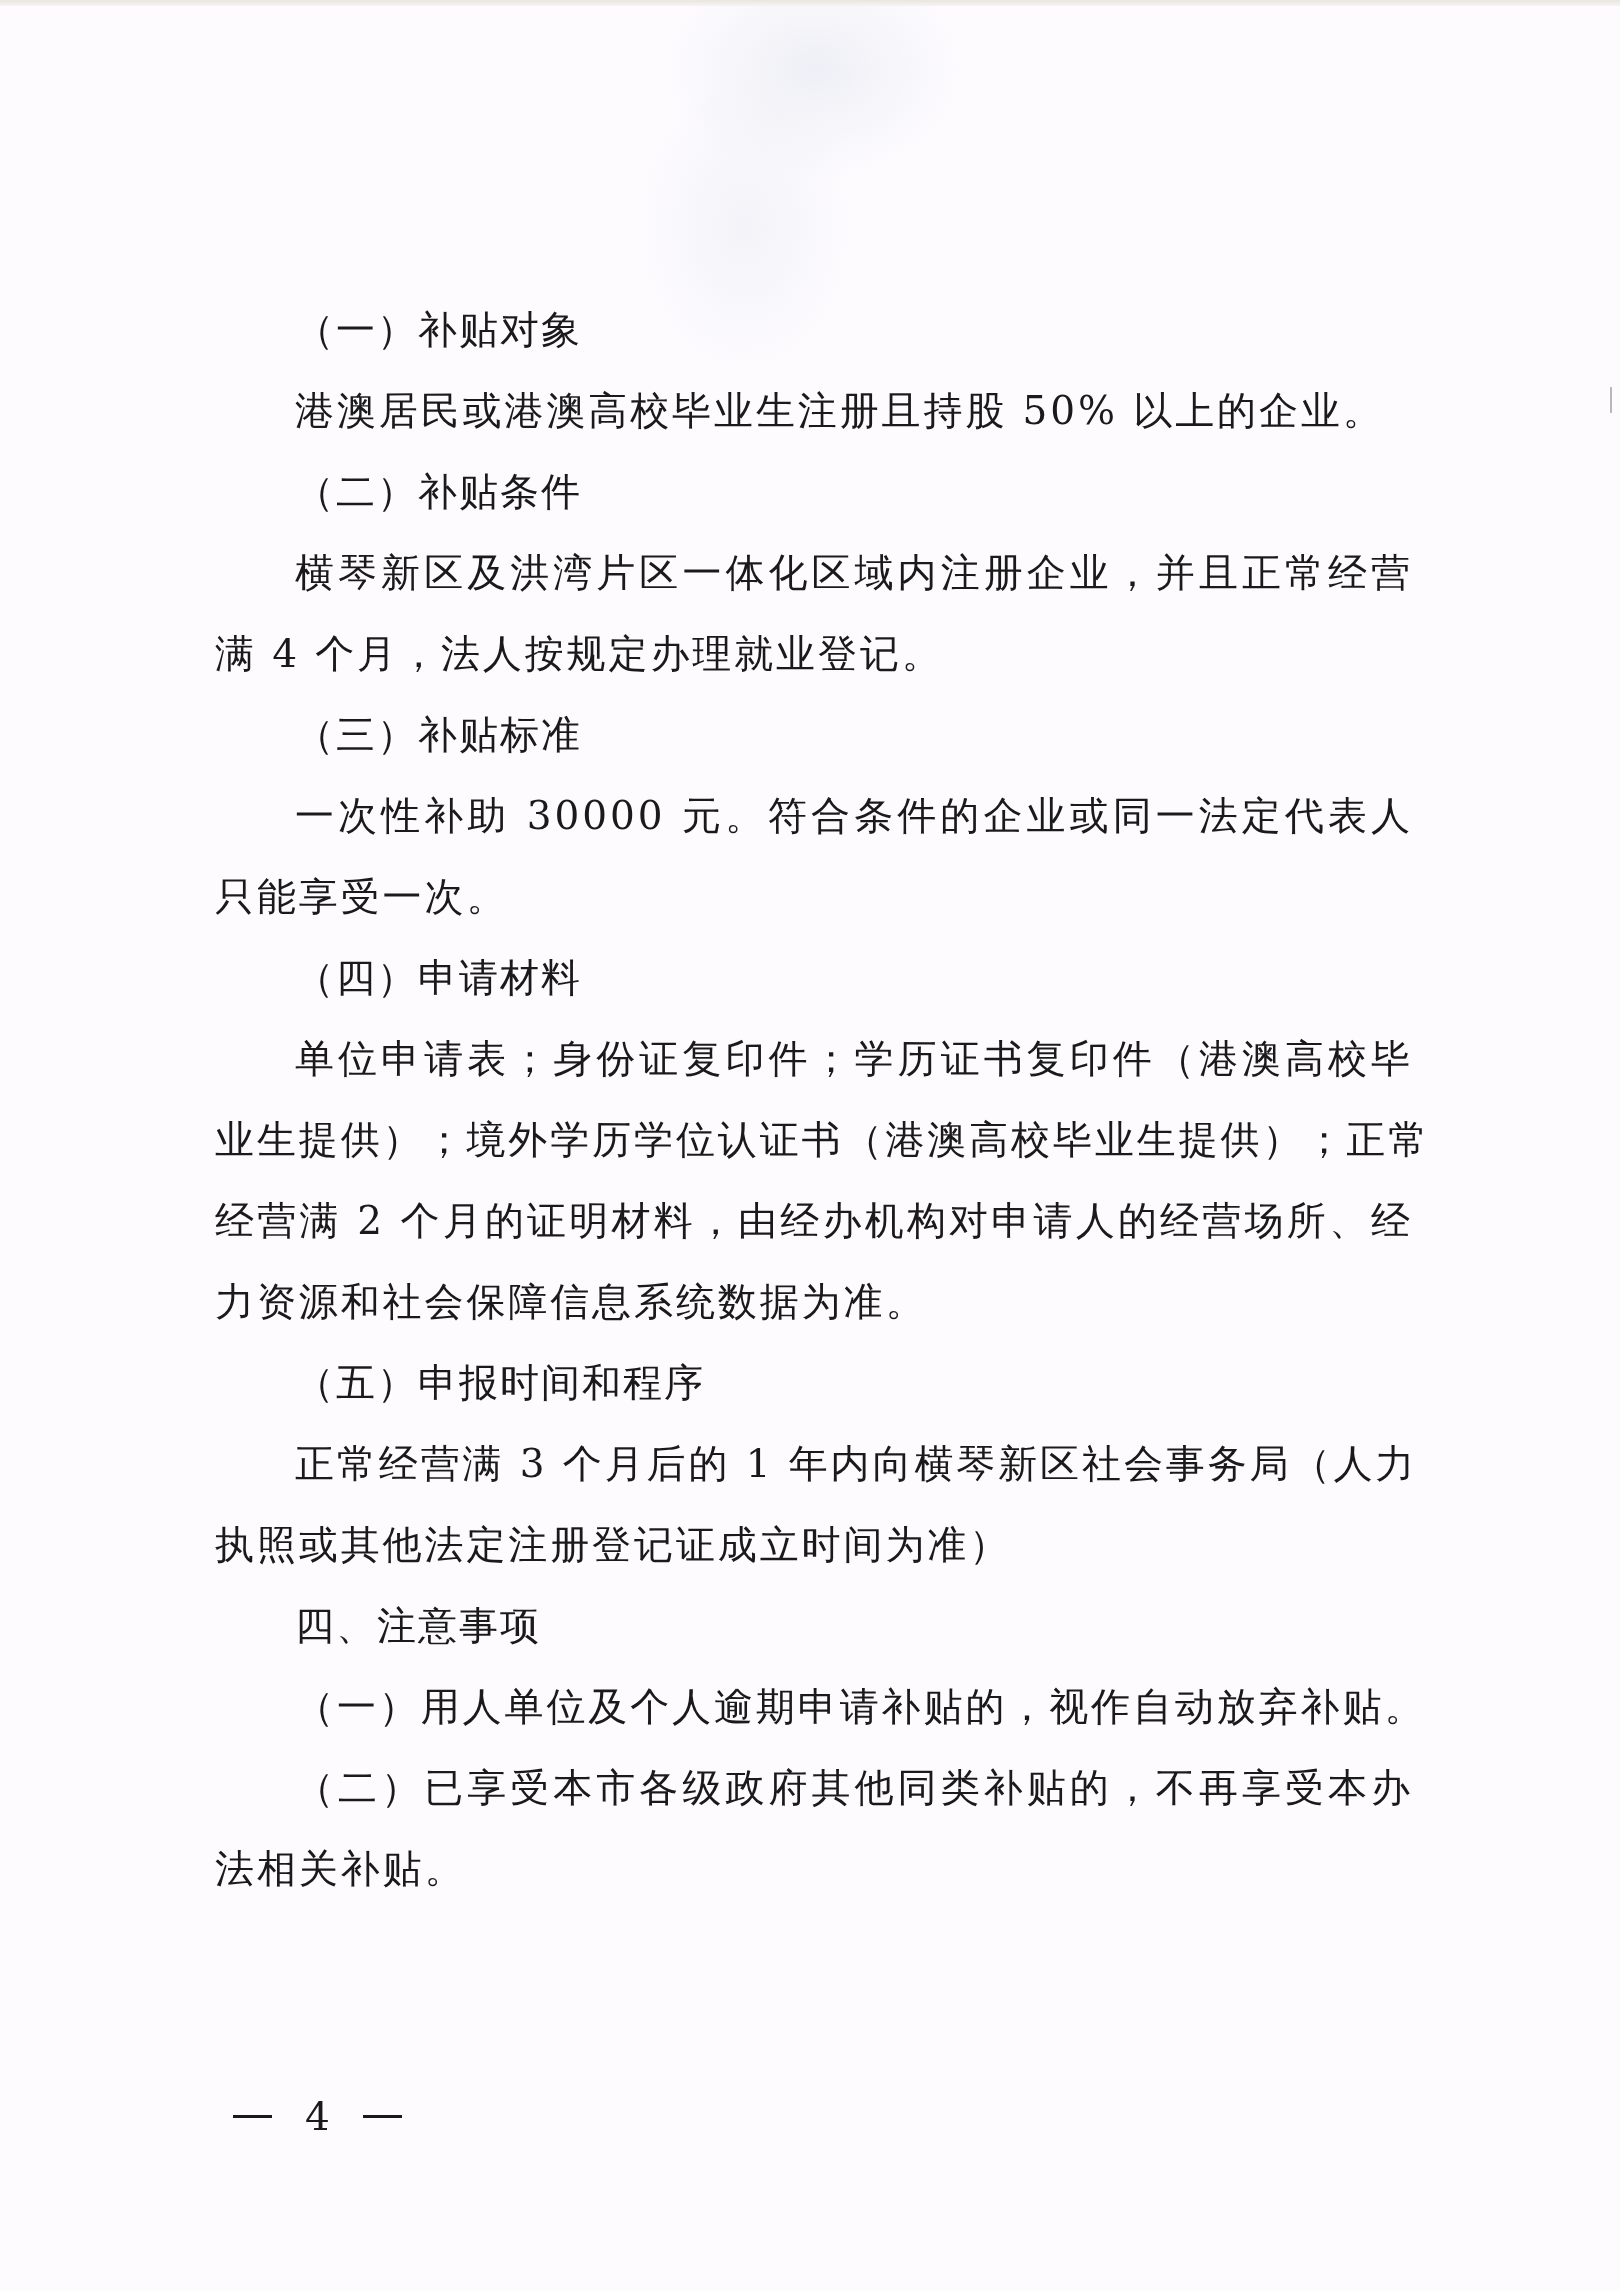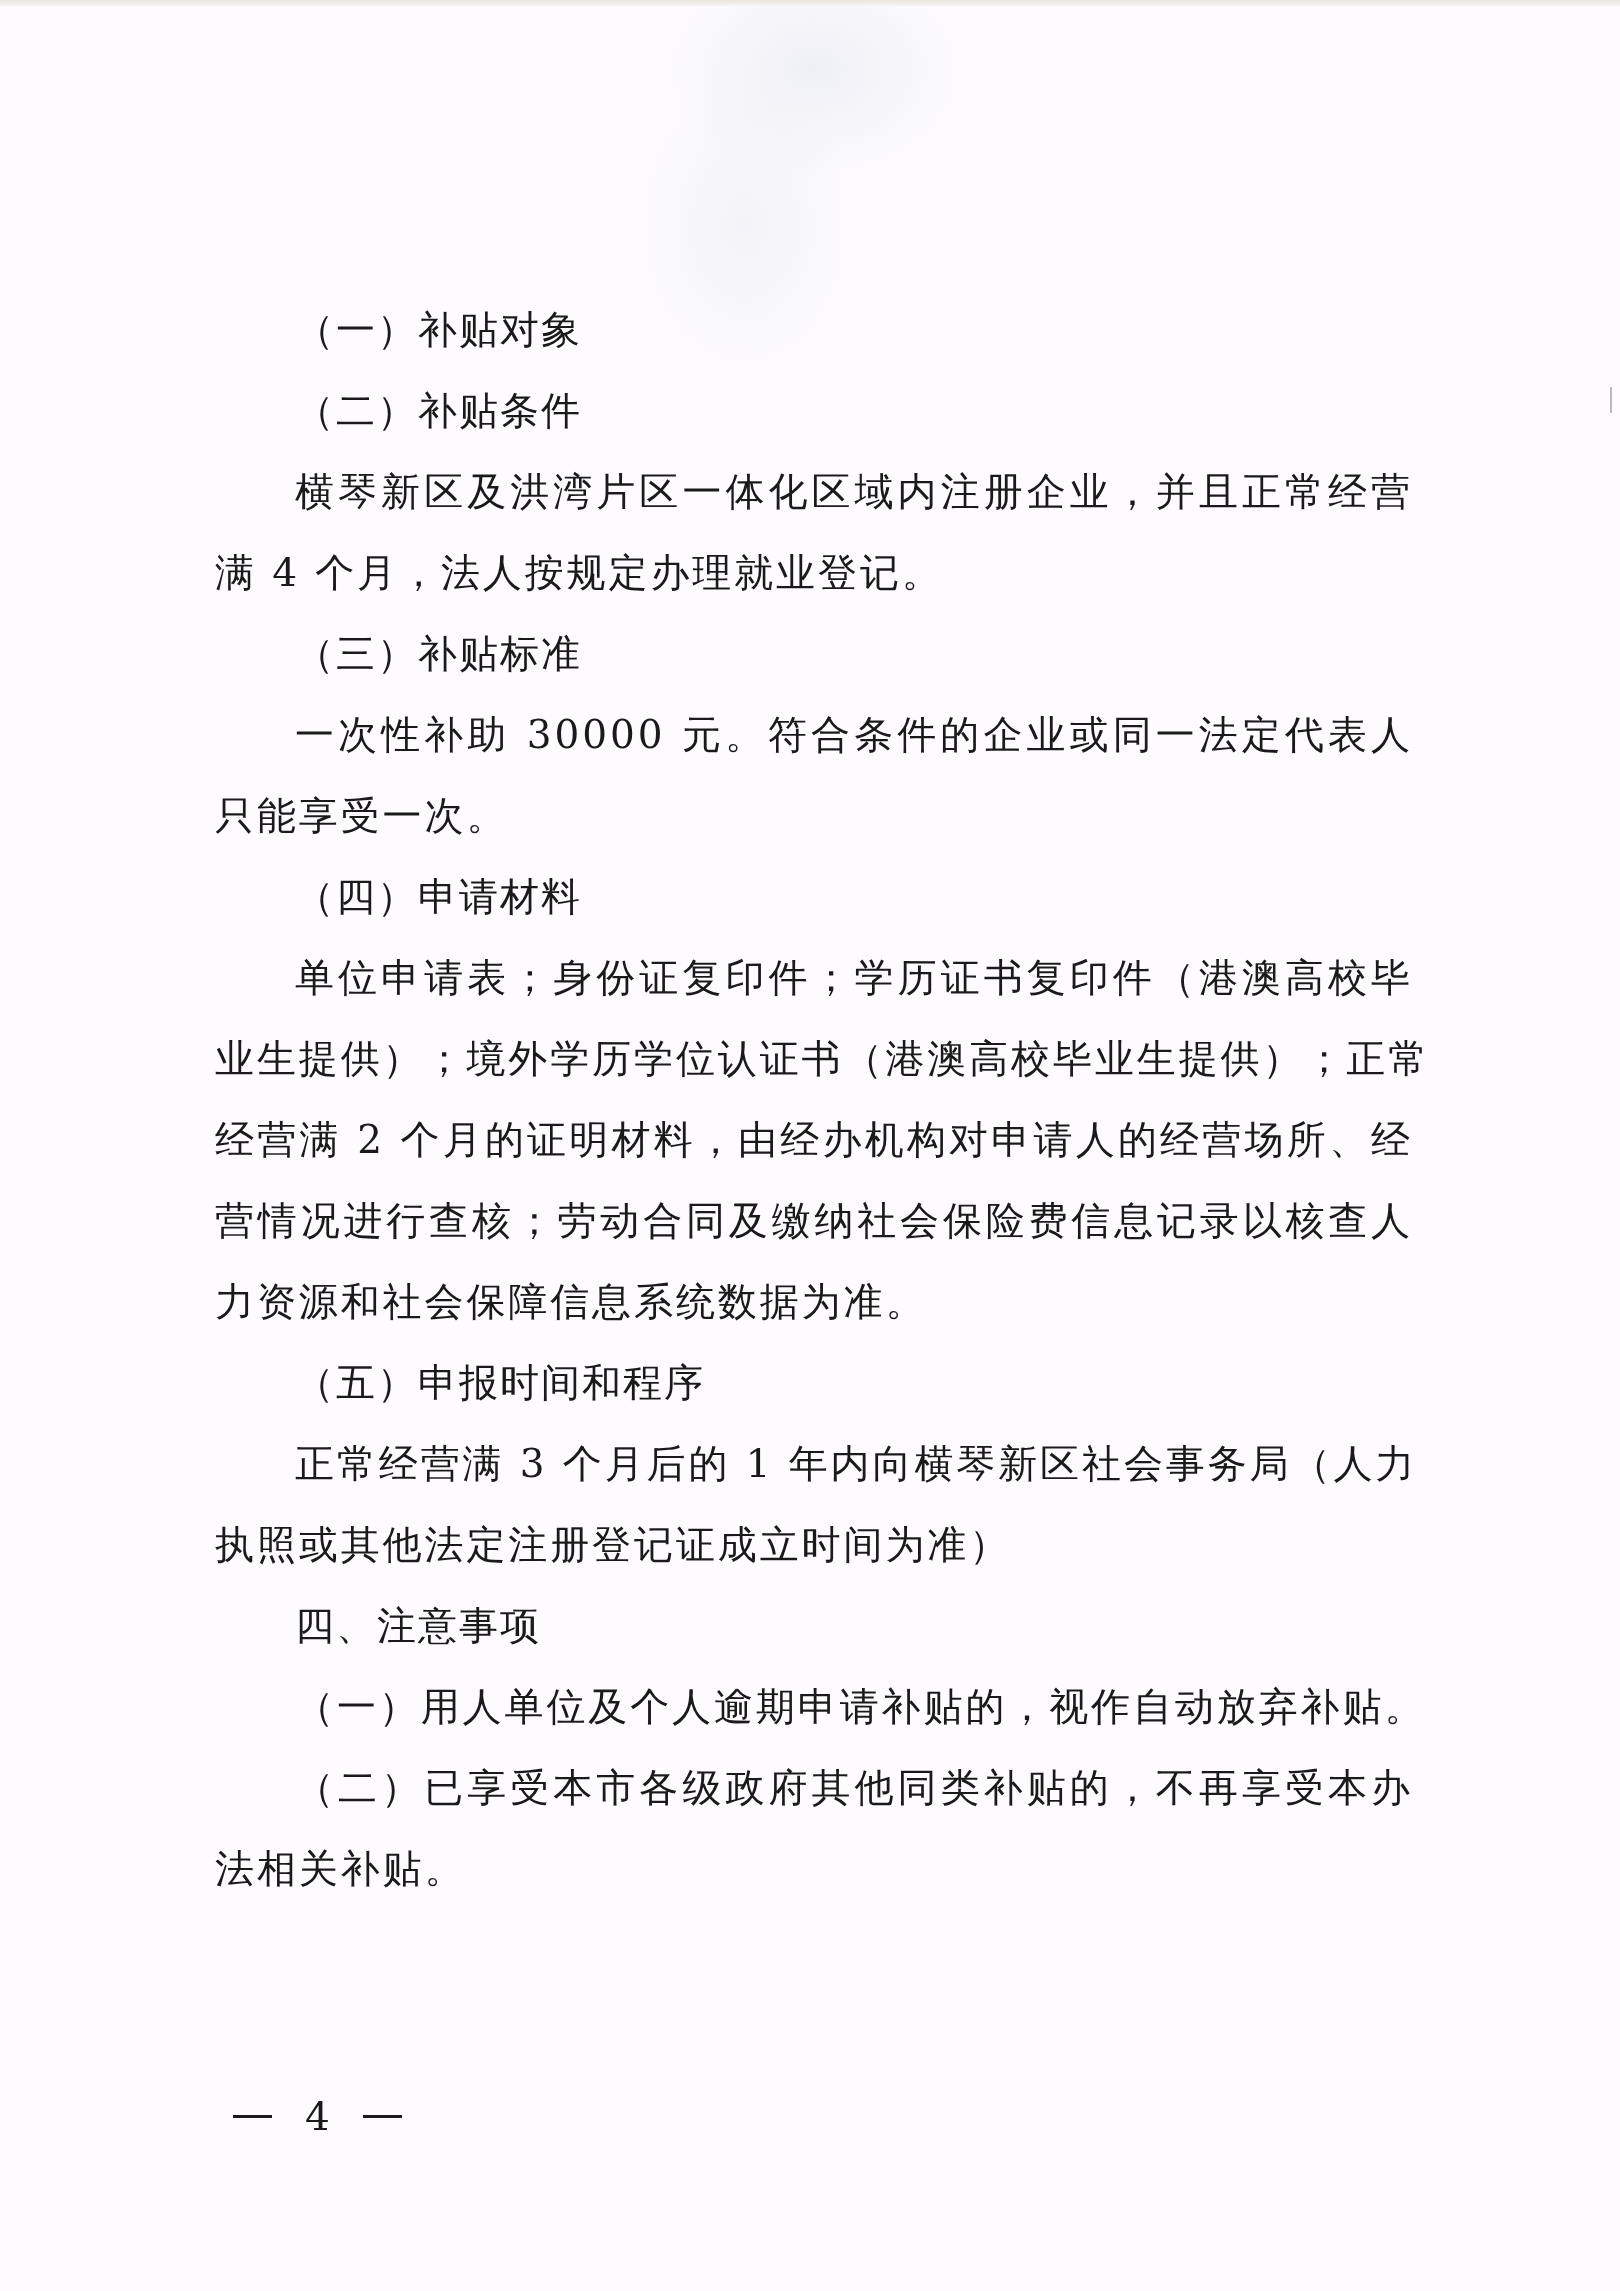--- a/index.html
+++ b/index.html
@@ -96,34 +96,34 @@
 </head>
 <body>
 
 <div class="page">
   <div class="top-edge"></div>
   <div class="stray-mark"></div>
 
   <div class="content">
 
     <div class="line indent heading-sub">（一）补贴对象</div>
+    <div class="line indent last">港澳居民或港澳高校毕业生注册且持股 50% 以上的企业。</div>
 
     <div class="line indent heading-sub">（二）补贴条件</div>
     <div class="line indent">横琴新区及洪湾片区一体化区域内注册企业，并且正常经营</div>
     <div class="line last">满 4 个月，法人按规定办理就业登记。</div>
 
     <div class="line indent heading-sub">（三）补贴标准</div>
     <div class="line indent">一次性补助 30000 元。符合条件的企业或同一法定代表人</div>
     <div class="line last">只能享受一次。</div>
 
     <div class="line indent heading-sub">（四）申请材料</div>
     <div class="line indent">单位申请表；身份证复印件；学历证书复印件（港澳高校毕</div>
     <div class="line">业生提供）；境外学历学位认证书（港澳高校毕业生提供）；正常</div>
     <div class="line">经营满 2 个月的证明材料，由经办机构对申请人的经营场所、经</div>
-    <div class="line">营情况进行查核；劳动合同及缴纳社会保险费信息记录以核查人</div>
     <div class="line last">力资源和社会保障信息系统数据为准。</div>
 
     <div class="line indent heading-sub">（五）申报时间和程序</div>
     <div class="line indent">正常经营满 3 个月后的 1 年内向横琴新区社会事务局（人力</div>
     <div class="line last">执照或其他法定注册登记证成立时间为准）</div>
 
     <div class="line indent heading-main">四、注意事项</div>
     <div class="line indent">（一）用人单位及个人逾期申请补贴的，视作自动放弃补贴。</div>
     <div class="line indent">（二）已享受本市各级政府其他同类补贴的，不再享受本办</div>
     <div class="line last">法相关补贴。</div>

